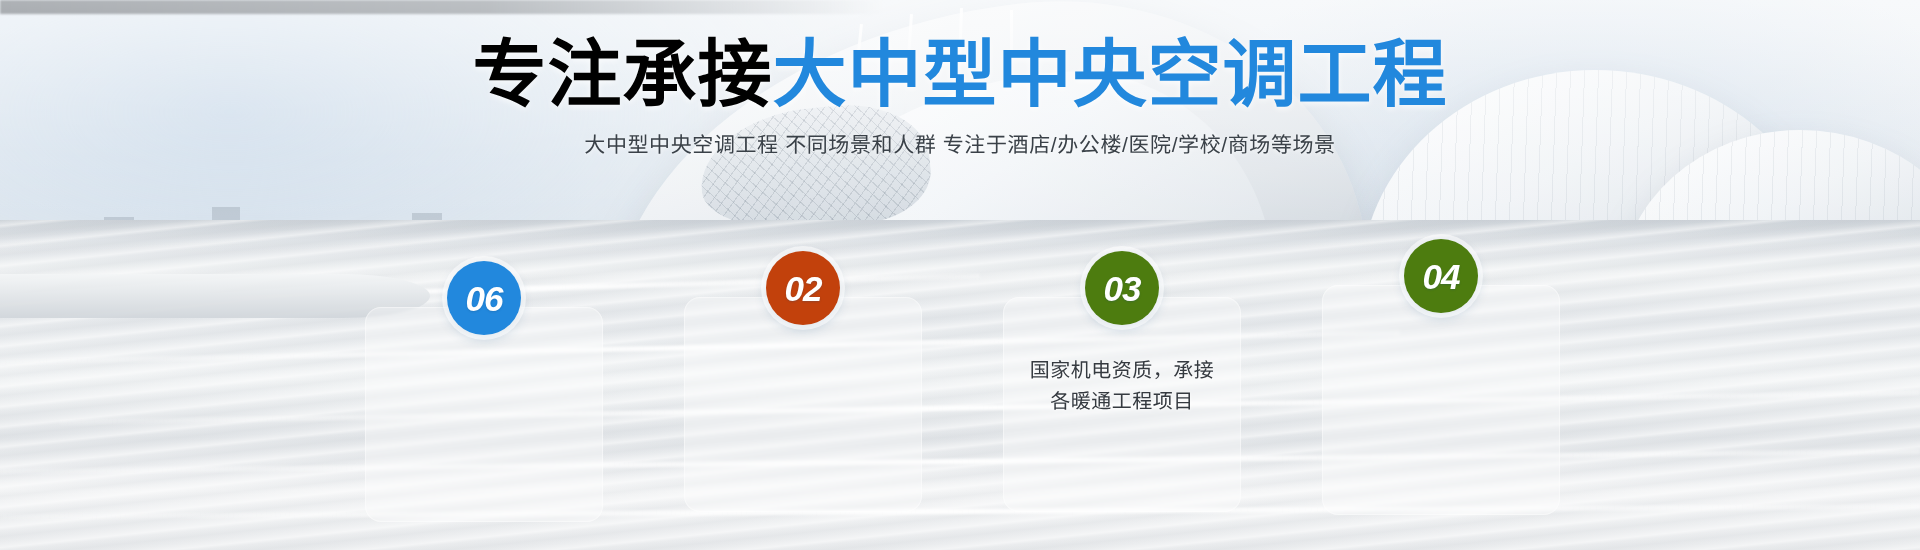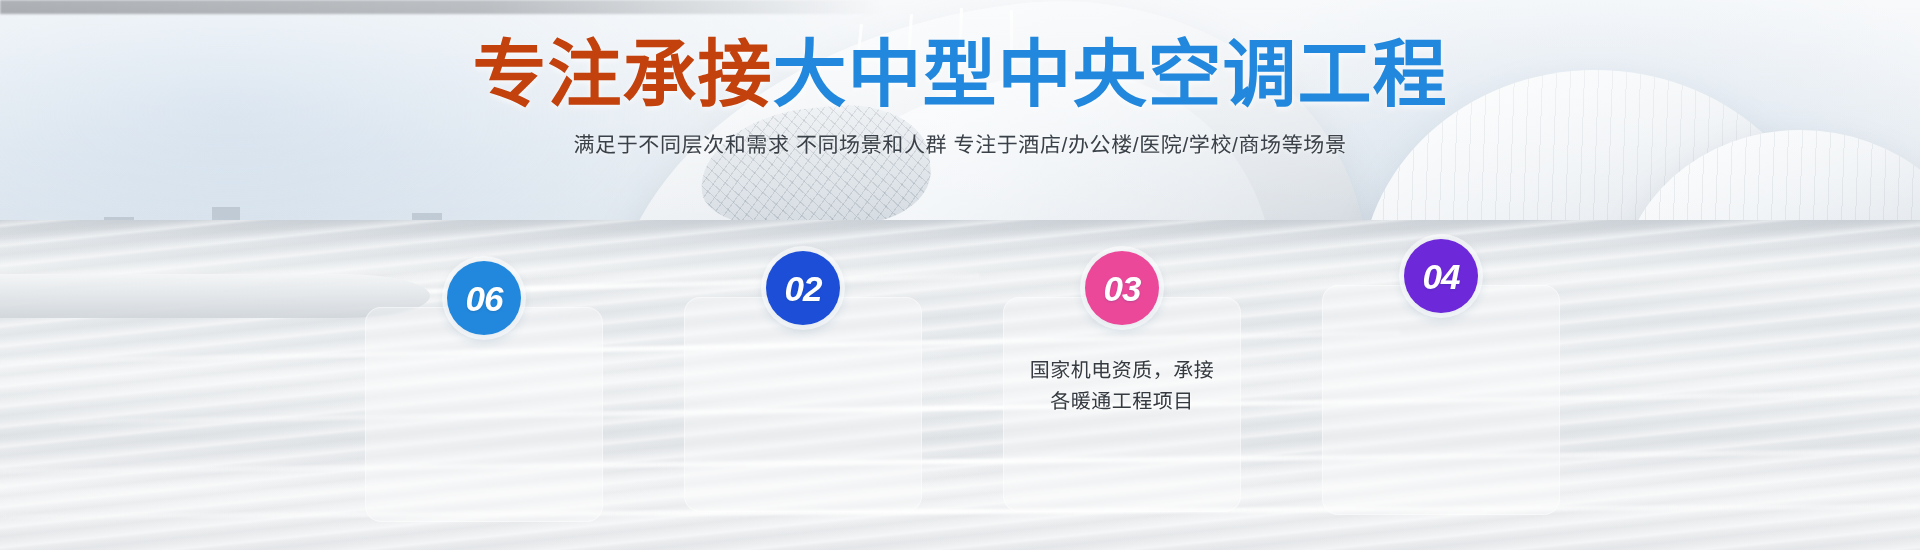--- a/index.html
+++ b/index.html
@@ -390,47 +390,47 @@
   <div class="road-lane" style="left:60px; bottom:140px; width:1860px; transform:rotate(-0.9deg);"></div>
   <div class="road-lane" style="left:0;    bottom:86px;  width:1920px; transform:rotate(-0.6deg);"></div>
   <div class="road-lane" style="left:0;    bottom:36px;  width:1920px; transform:rotate(-0.3deg);"></div>
   <div class="road-barrier" style="bottom:232px;"></div>
 
   <div class="bg-wash"></div>
 
   <div class="content">
 
     <div class="headline">
-      <span class="dark" style="color: #c2410c; margin-top: 32px;">专注承接</span><span class="blue" style="color: rgb(34, 136, 221);">大中型中央空调工程</span>
+      <span class="dark" style="color: #000000; margin-top: 32px;">专注承接</span><span class="blue" style="color: rgb(34, 136, 221);">大中型中央空调工程</span>
     </div>
 
-    <div class="subtitle">满足于不同层次和需求  不同场景和人群  专注于酒店/办公楼/医院/学校/商场等场景</div>
+    <div class="subtitle">大中型中央空调工程  不同场景和人群  专注于酒店/办公楼/医院/学校/商场等场景</div>
 
     <div class="cards">
 
       <div class="card">
         <div class="badge" style="background: rgb(34, 136, 221);">
           <span class="badge-num">06</span>
         </div>
       </div>
 
       <div class="card">
-        <div class="badge" style="background: #1d4ed8;">
+        <div class="badge" style="background: #c2410c;">
           <span class="badge-num">02</span>
         </div>
       </div>
 
       <div class="card">
-        <div class="badge" style="background: #ec4899;">
+        <div class="badge" style="background: #4d7c0f;">
           <span class="badge-num">03</span>
         </div>
         <div class="card-text">国家机电资质，承接<br>各暖通工程项目</div>
       </div>
 
       <div class="card">
-        <div class="badge" style="background: #6d28d9; text-align: right;">
+        <div class="badge" style="background: #4d7c0f; text-align: right;">
           <span class="badge-num">04</span>
         </div>
       </div>
 
     </div>
   </div>
 </div>
 
 </body></html>

